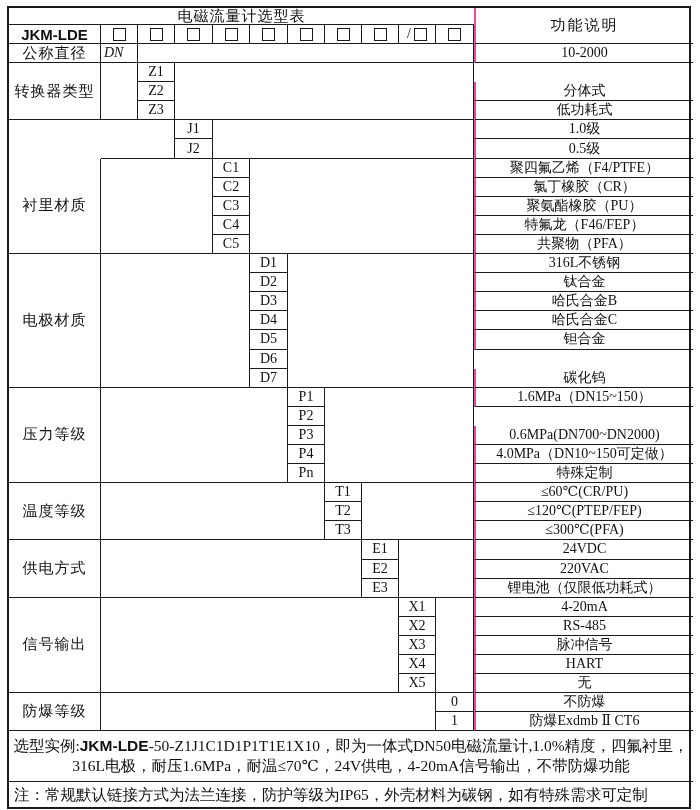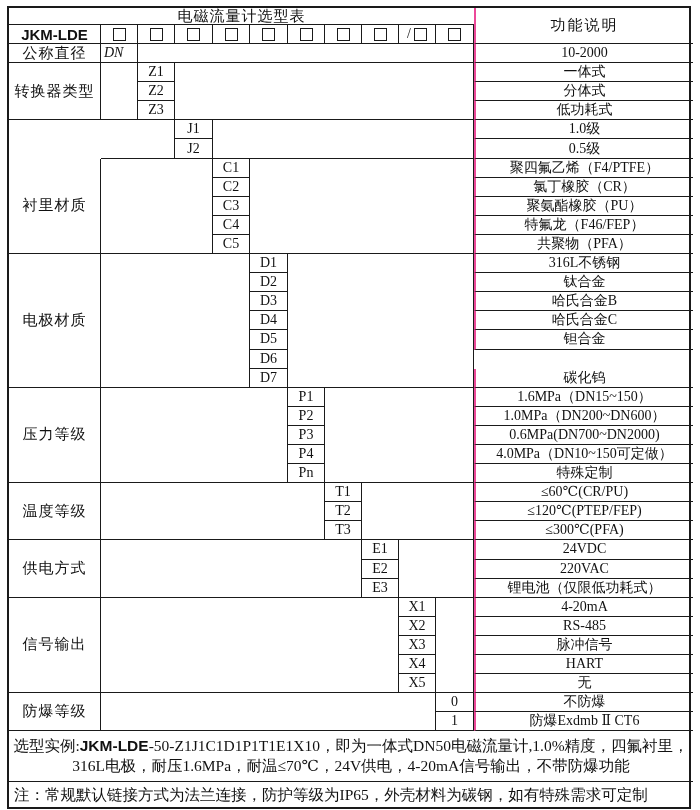--- a/index.html
+++ b/index.html
@@ -72,21 +72,20 @@
   <div class="cell br bb dn-code" style="grid-area:3/2/4/3">DN</div>
   <div class="cell br bb" style="grid-area:3/3/4/12"></div>
   <div class="cell bl bb" style="grid-area:3/12/4/13">10-2000</div>
 
   <div class="cell br bb cat" style="grid-area:4/1/7/2">转换器类型</div>
   <div class="cell br bb" style="grid-area:4/2/7/3"></div>
   <div class="cell br bb" style="grid-area:4/3/5/4">Z1</div>
   <div class="cell br bb" style="grid-area:5/3/6/4">Z2</div>
   <div class="cell br bb" style="grid-area:6/3/7/4">Z3</div>
   <div class="cell br bb" style="grid-area:4/4/7/12"></div>
-  <div class="cell bl bb" style="grid-area:4/12/5/13">一体式</div>
   <div class="cell bl bb" style="grid-area:5/12/6/13">分体式</div>
   <div class="cell bl bb" style="grid-area:6/12/7/13">低功耗式</div>
 
   <div class="cell br bb" style="grid-area:7/2/9/4"></div>
   <div class="cell br bb" style="grid-area:7/4/8/5">J1</div>
   <div class="cell br bb" style="grid-area:8/4/9/5">J2</div>
   <div class="cell br bb" style="grid-area:7/5/9/12"></div>
   <div class="cell bl bb" style="grid-area:7/12/8/13">1.0级</div>
   <div class="cell bl bb" style="grid-area:8/12/9/13">0.5级</div>
 
@@ -123,21 +122,20 @@
 
   <div class="cell br bb cat" style="grid-area:21/1/26/2">压力等级</div>
   <div class="cell br bb" style="grid-area:21/2/26/7"></div>
   <div class="cell br bb" style="grid-area:21/7/22/8">P1</div>
   <div class="cell br bb" style="grid-area:22/7/23/8">P2</div>
   <div class="cell br bb" style="grid-area:23/7/24/8">P3</div>
   <div class="cell br bb" style="grid-area:24/7/25/8">P4</div>
   <div class="cell br bb" style="grid-area:25/7/26/8">Pn</div>
   <div class="cell br bb" style="grid-area:21/8/26/12"></div>
   <div class="cell bl bb" style="grid-area:21/12/22/13">1.6MPa（DN15~150）</div>
-  <div class="cell bl bb" style="grid-area:22/12/23/13">1.0MPa（DN200~DN600）</div>
   <div class="cell bl bb" style="grid-area:23/12/24/13">0.6MPa(DN700~DN2000)</div>
   <div class="cell bl bb" style="grid-area:24/12/25/13">4.0MPa（DN10~150可定做）</div>
   <div class="cell br bb cat" style="grid-area:26/1/29/2">温度等级</div>
 
   <div class="cell bl bb" style="grid-area:25/12/26/13">特殊定制</div>
   <div class="cell br bb" style="grid-area:26/2/29/8"></div>
   <div class="cell br bb" style="grid-area:26/8/27/9">T1</div>
   <div class="cell br bb" style="grid-area:27/8/28/9">T2</div>
   <div class="cell br bb" style="grid-area:28/8/29/9">T3</div>
   <div class="cell br bb" style="grid-area:26/9/29/12"></div>

